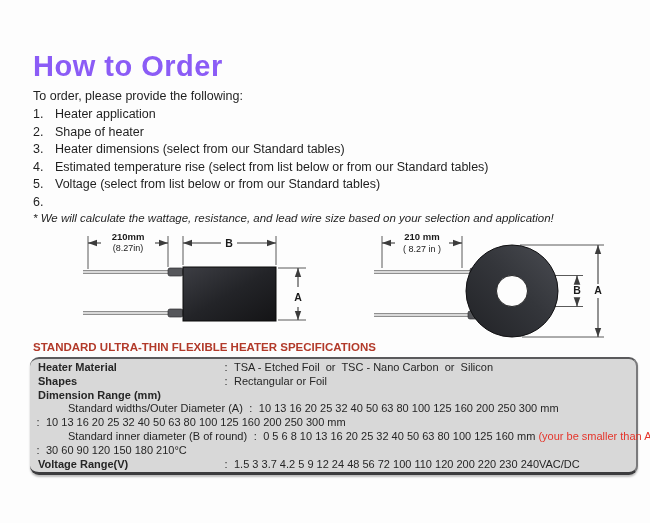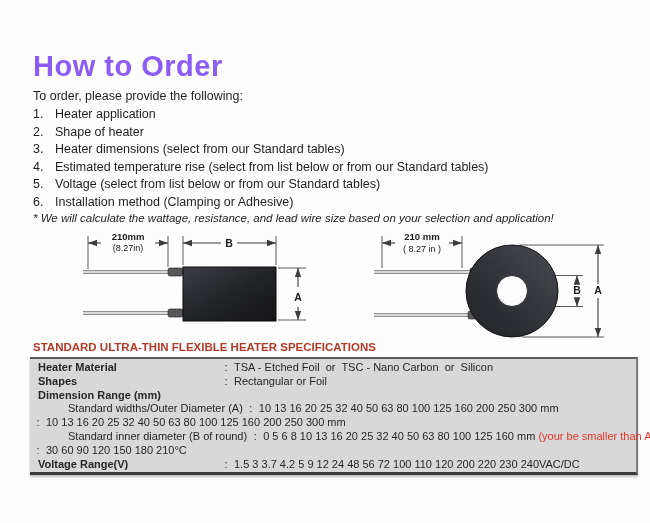--- a/index.html
+++ b/index.html
@@ -18,21 +18,21 @@
   svg text { font-family:"Liberation Sans","DejaVu Sans",sans-serif; }
   .diagram { position:absolute; }
   #diag-rect  { left:60px;  top:230px; }
   #diag-round { left:372px; top:228px; }
 
   .spec-heading { position:absolute; left:33px; top:341px; font-size:11.5px;
                   font-weight:bold; color:#b23a2a; }
   .spec-table { position:absolute; left:30px; top:357px; width:608px;
                 background:#d8d8d8; border-top:2px solid #5a5a5c;
                 border-right:2px solid #7a7a7c; border-bottom:3px solid #3c3c3e;
-                box-shadow:0 2px 2px rgba(0,0,0,0.25); padding:2px 0 1px 0; }
+                box-shadow:0 2px 2px rgba(0,0,0,0.25); padding:2px 0 1px 0;border-radius:9px; }
   .srow { display:flex; height:13.8px; line-height:13.8px; font-size:11px; color:#262626; }
   .srow .lbl { flex:0 0 188px; padding-left:8px; white-space:nowrap; overflow:visible; }
   .srow .sep { flex:0 0 16px; text-align:center; }
   .srow .val { flex:1; white-space:pre; }
   .srow.b .lbl { font-weight:bold; }
   .srow.ind .lbl { padding-left:38px; }
   .red { color:#e5352b; }
 </style>
 </head>
 <body>
@@ -58,21 +58,20 @@
     <div class="step">
       <span class="num">4.</span>
       <span class="txt">Estimated temperature rise (select from list below or from our Standard tables)</span>
     </div>
     <div class="step">
       <span class="num">5.</span>
       <span class="txt">Voltage (select from list below or from our Standard tables)</span>
     </div>
     <div class="step">
       <span class="num">6.</span>
-      <span class="txt">Installation method (Clamping or Adhesive)</span>
     </div>
   </div>
 
   <div class="note">* We will calculate the wattage, resistance, and lead wire size based on your selection and application!</div>
 
   <svg id="diag-rect" class="diagram" width="262" height="108" viewBox="0 0 262 108">
     <defs>
       <marker id="arrR" markerWidth="9" markerHeight="7" refX="8.5" refY="3.5" orient="auto-start-reverse">
         <path d="M0,0.5 L8.5,3.5 L0,6.5 z" fill="#3c3c3c"></path>
       </marker>

